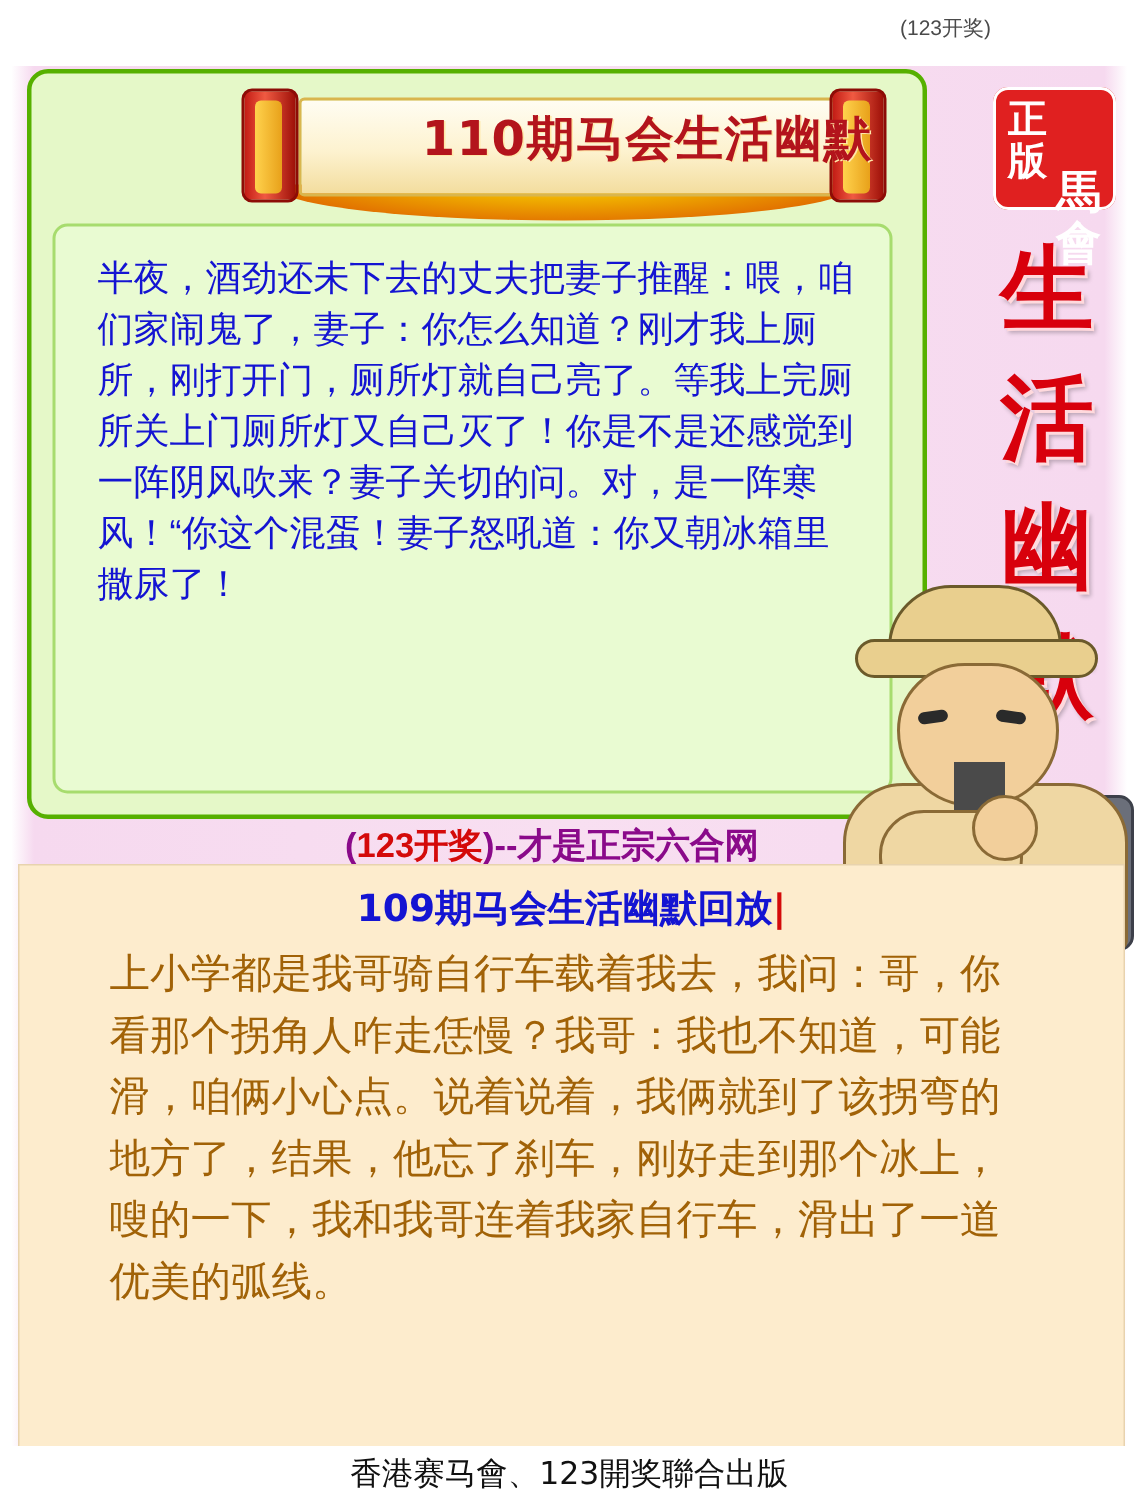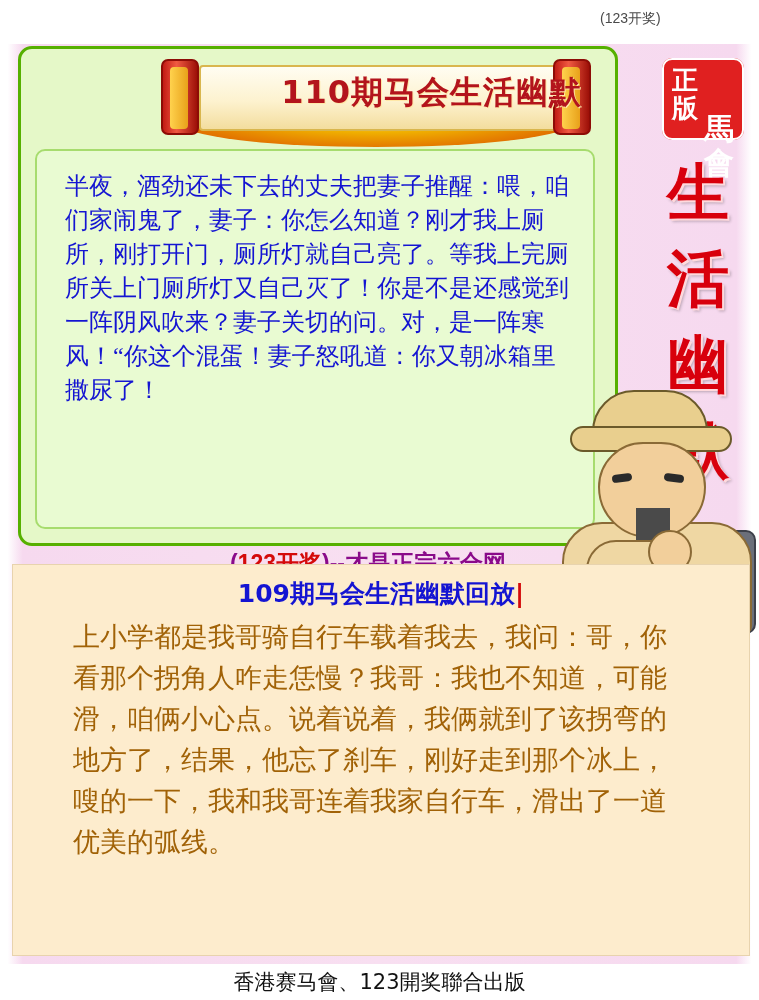--- a/index.html
+++ b/index.html
@@ -136,21 +136,21 @@
   }
 
   .joke-text {
     position: absolute;
     left: 28px;
     top: 18px;
     width: 508px;
     font-size: 24px;
     line-height: 34px;
     color: #1414d2;
-    font-family: Liberation Serif, serif;
+    font-family: Liberation Sans, sans-serif;
     letter-spacing: 0px;
   }
 
   .subtitle-line {
     position: absolute;
     left: 230px;
     top: 548px;
     font-size: 23px;
     font-weight: bold;
     white-space: nowrap;
@@ -242,21 +242,21 @@
   }
   .m-hand {
     position: absolute; left: 108px; top: 140px; width: 40px; height: 40px;
     background: #f2cf9b; border: 2px solid #8a6a36; border-radius: 50%;
   }
 
   
   .beige-panel {
     position: absolute;
     left: 12px;
-    top: 564px;
+    top: 576px;
     width: 736px;
     height: 390px;
     background: #fdeccd;
     border: 1px solid #e8d3ae;
   }
   .beige-title {
     position: absolute;
     left: 0; top: 12px;
     width: 736px;
     text-align: center;

